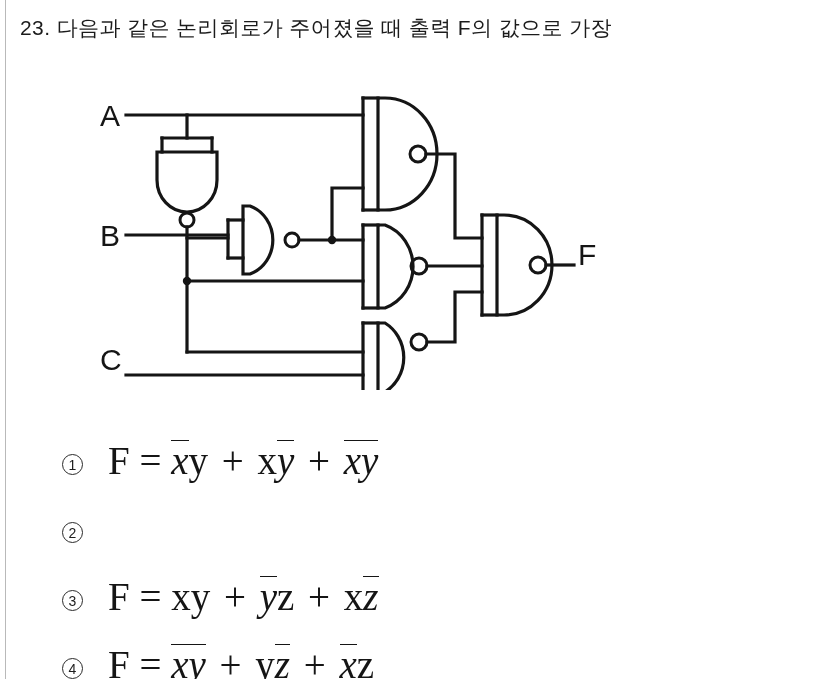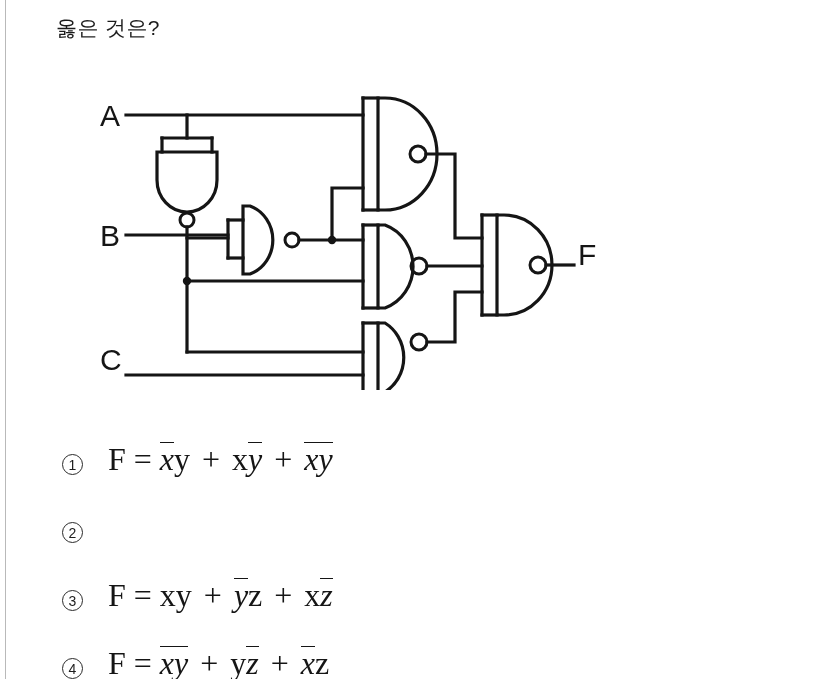--- a/index.html
+++ b/index.html
@@ -79,21 +79,21 @@
     text-align: center;
     font-family: "Liberation Sans", sans-serif;
     color: #1d1d1d;
     box-sizing: border-box;
   }
   .opt-expr {
     position: absolute;
     left: 108px;
     top: 4px;
     font-family: "Liberation Serif", serif;
-    font-size: 32px;
+    font-size: 39px;
     line-height: 42px;
     color: #151515;
     white-space: nowrap;
   }
   .opt-expr .lhs { font-family: "Liberation Serif", serif; }
   .opt-expr .op  { padding: 0 4px; }
   .opt-expr .term { display: inline-block; }
   
   .v-it { font-family: "Liberation Serif", serif; font-style: italic; }
   .v-up { font-family: "Liberation Serif", serif; font-style: normal; }
@@ -105,21 +105,21 @@
     margin-top: 2px;
     line-height: 0.98;
   }
 </style>
 </head>
 <body>
 
 <div class="scan-edge"></div>
 
 <div class="question">
-  <span class="q-line q-line-2">옳은 것은?</span>
+  <span class="q-line q-line-1">23. 다음과 같은 논리회로가 주어졌을 때 출력 F의 값으로 가장</span>
 </div>
 
 <div class="circuit">
 <svg width="660" height="310" viewBox="0 0 660 310" xmlns="http://www.w3.org/2000/svg">
   <g fill="none" stroke="#151515" stroke-width="3.2" stroke-linecap="square" stroke-linejoin="miter">
 
     <text x="100" y="46" font-family="Liberation Sans, sans-serif" font-size="30" fill="#151515" stroke="none">A</text>
     <text x="100" y="166" font-family="Liberation Sans, sans-serif" font-size="30" fill="#151515" stroke="none">B</text>
     <text x="100" y="290" font-family="Liberation Sans, sans-serif" font-size="30" fill="#151515" stroke="none">C</text>
     <text x="578" y="185" font-family="Liberation Sans, sans-serif" font-size="30" fill="#151515" stroke="none">F</text>

